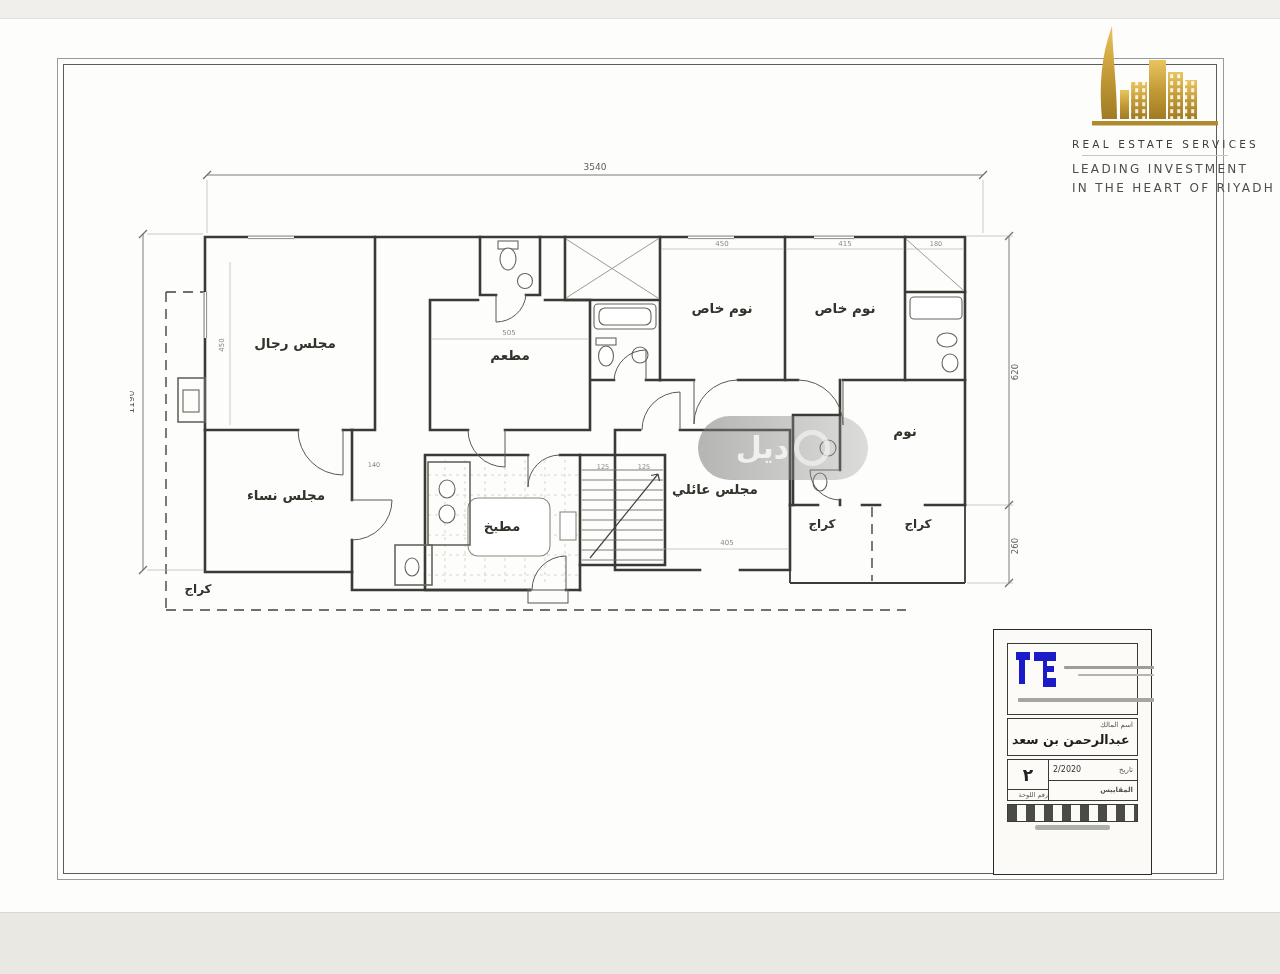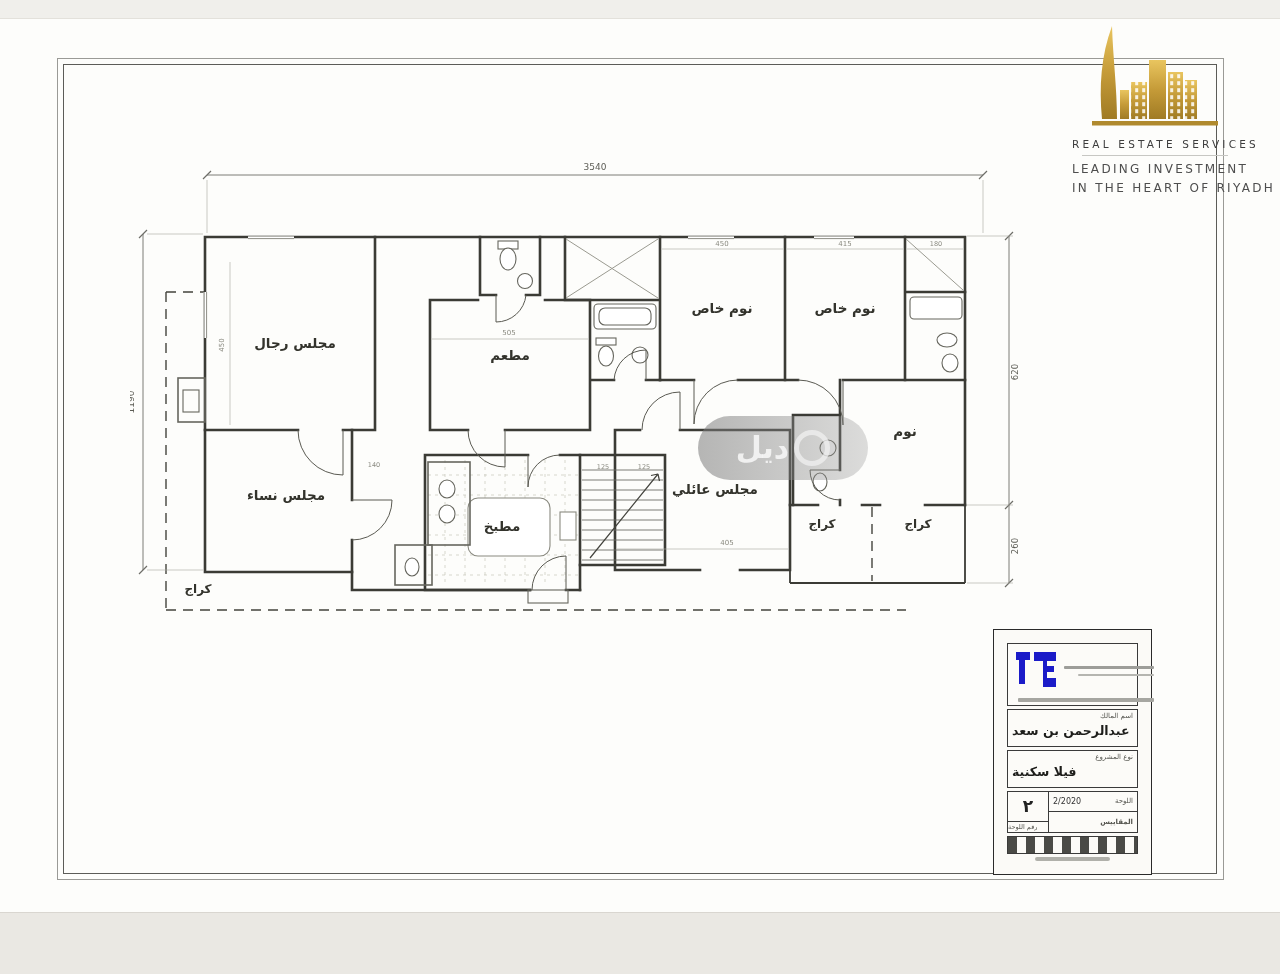--- a/index.html
+++ b/index.html
@@ -42,21 +42,21 @@
   .tb-field{flex:0 0 38px;padding:2px 4px;}
   .tb-label{display:block;font-size:7px;color:#55554f;line-height:1.2;}
   .tb-value{text-align:left;font-size:12.5px;font-weight:bold;color:#1d1d1a;margin-top:3px;letter-spacing:1px;}
   .tb-meta{flex:0 0 42px;display:flex;direction:rtl;}
   .tb-meta-right{flex:1;display:flex;flex-direction:column;border-left:1px solid #3a3a3a;}
   .tb-meta-row{flex:1;display:flex;align-items:center;justify-content:space-between;padding:0 4px;border-bottom:1px solid #3a3a3a;}
   .tb-meta-row:last-child{border-bottom:none;font-weight:bold;}
   .tb-date{font-size:8px;color:#333;direction:ltr;}
   .tb-meta-num{flex:0 0 40px;display:flex;flex-direction:column;align-items:center;}
   .tb-number{flex:1;display:flex;align-items:center;justify-content:center;font-size:17px;font-weight:bold;color:#222;}
-  .tb-num-label{font-size:6.5px;color:#55554f;border-top:1px solid #3a3a3a;width:100%;text-align:left;padding:1px 0;}
+  .tb-num-label{font-size:6.5px;color:#55554f;border-top:1px solid #3a3a3a;width:100%;text-align:right;padding:1px 0;}
   .tb-scalebar{flex:0 0 16px;border:1px solid #3a3a3a;background:
      repeating-linear-gradient(90deg,#4a4a46 0 9px,#fbfaf7 9px 18px);}
   .tb-foot{height:5px;margin:0 28px;background:#b0b0aa;border-radius:2px;}
 </style>
 </head>
 <body>
 
 <div class="stage">
   <div class="strip-top"></div>
   <div class="strip-bottom"></div>
@@ -252,28 +252,24 @@
         <path d="M20,2 h22 v9 h-9 v5 h7 v6 h-7 v6 h9 v9 h-13 v-26 h-9 z" fill="#1b1bc8"></path>
       </svg>
       <span class="bar b1"></span>
       <span class="bar b2"></span>
       <span class="bar b3"></span>
     </div>
     <div class="tb-box tb-field">
       <span class="tb-label">اسم المالك</span>
       <div class="tb-value">عبدالرحمن بن سعد</div>
     </div>
-    <div class="tb-box tb-field">
-      <span class="tb-label">نوع المشروع</span>
-      <div class="tb-value">فيلا سكنية</div>
-    </div>
     <div class="tb-box tb-meta">
       <div class="tb-meta-right">
         <div class="tb-meta-row">
-          <span class="tb-label">اللوحة</span>
+          <span class="tb-label">تاريخ</span>
           <span class="tb-date">2/2020</span>
         </div>
         <div class="tb-meta-row">
           <span class="tb-label">المقاييس</span>
         </div>
       </div>
       <div class="tb-meta-num">
         <div class="tb-number">٢</div>
         <div class="tb-num-label">رقم اللوحة</div>
       </div>

